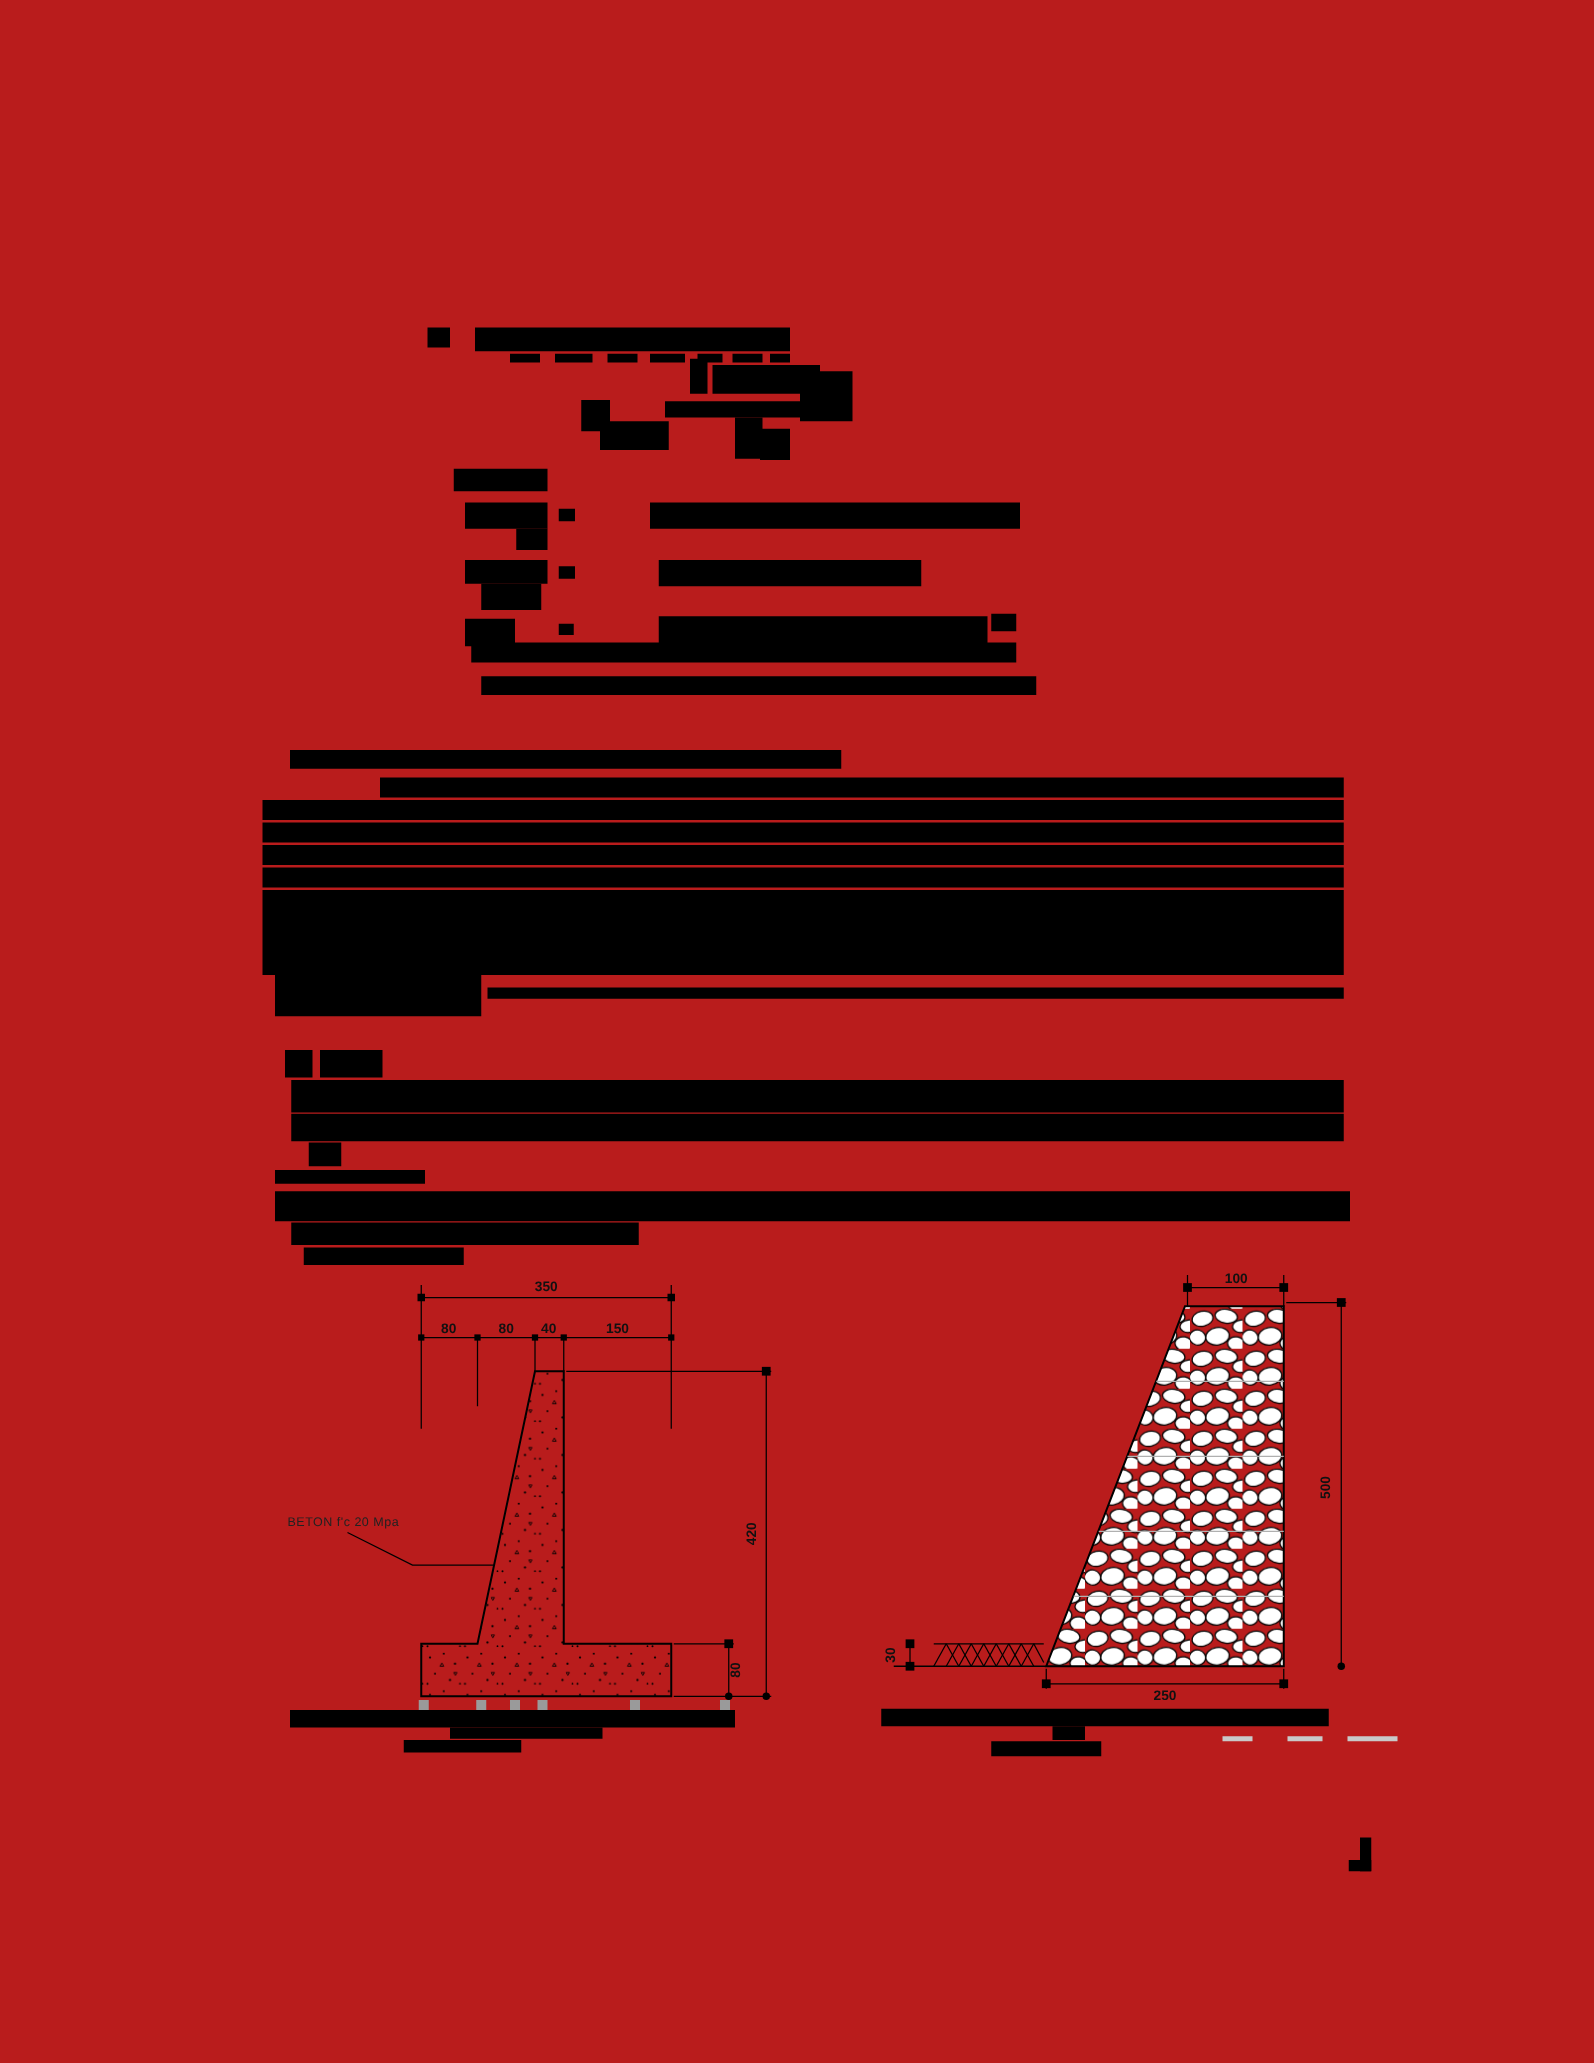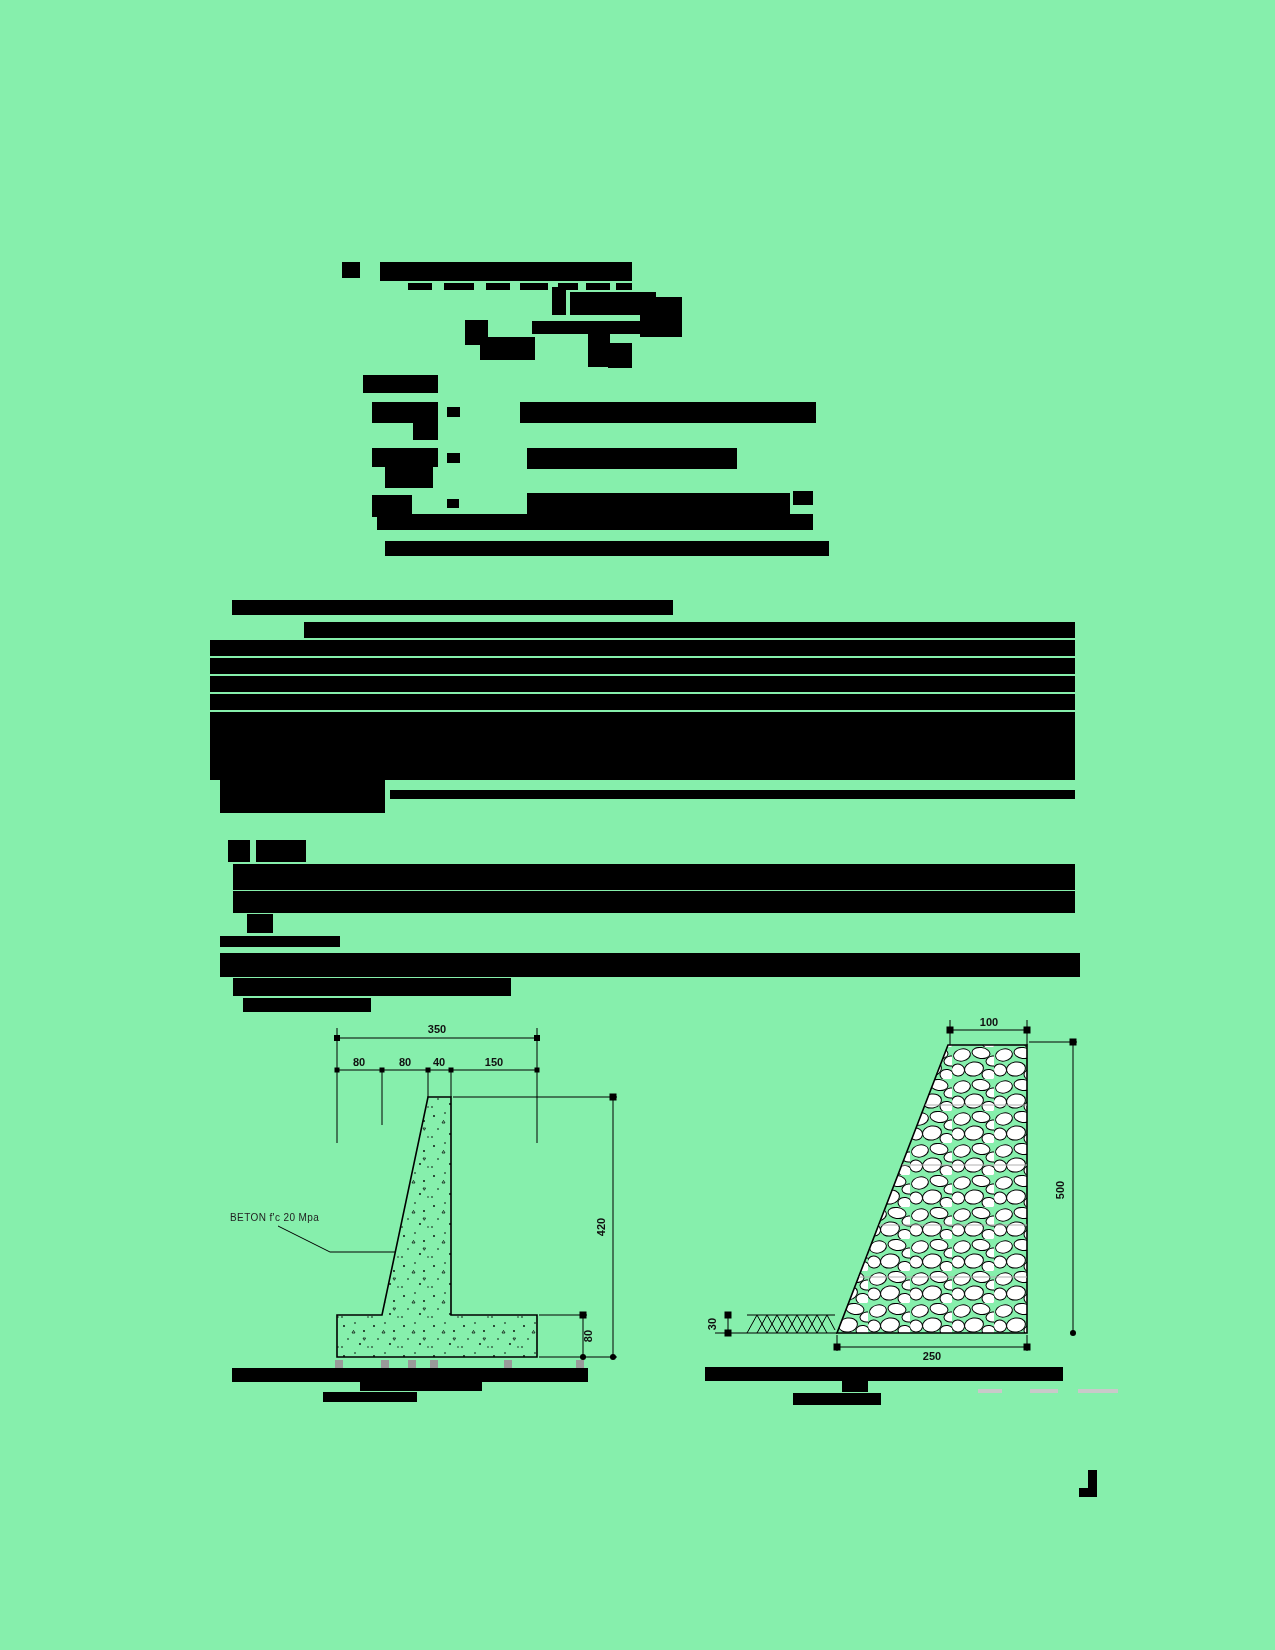--- a/index.html
+++ b/index.html
@@ -1,16 +1,16 @@
 <!DOCTYPE html>
 <html><head>
 <meta charset="utf-8">
 <style>
   html,body{margin:0;padding:0;background:#e8e8e8;}
-  .page{position:relative;width:1275px;height:1650px;background:#86efac;margin:0 auto;
+  .page{position:relative;width:1275px;height:1650px;background:#b91c1c;margin:0 auto;
         font-family:"Liberation Sans",sans-serif;overflow:hidden;}
   .rx{position:absolute;background:#000;display:block;}
   .rx.gray{background:#c9c9c9;}
   .dwg{position:absolute;}
   .dwg line,.dwg polyline,.dwg path,.dwg polygon{vector-effect:non-scaling-stroke;}
   .dimtext{font:600 11px "Liberation Sans",sans-serif;fill:#111;}
   .lbltext{font:400 10px "Liberation Sans",sans-serif;fill:#222;letter-spacing:.4px;}
 </style>
 </head>
 <body>

